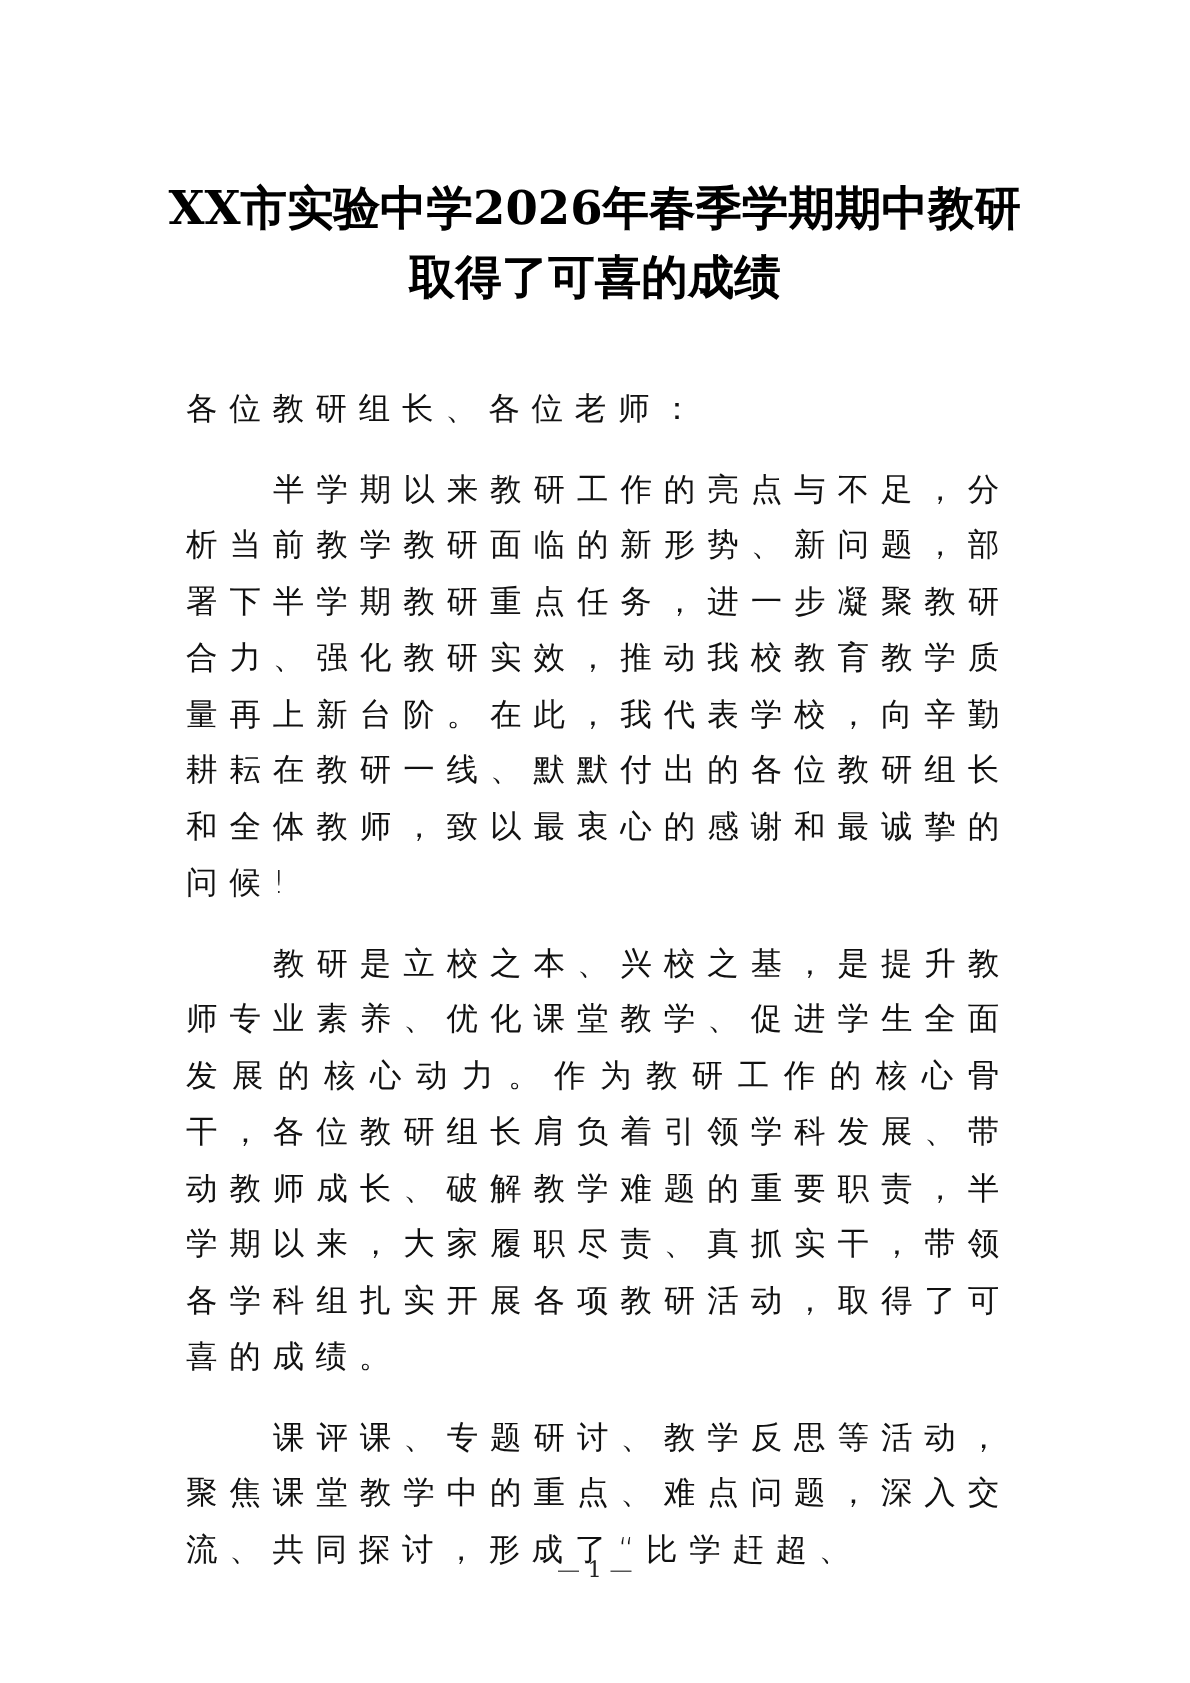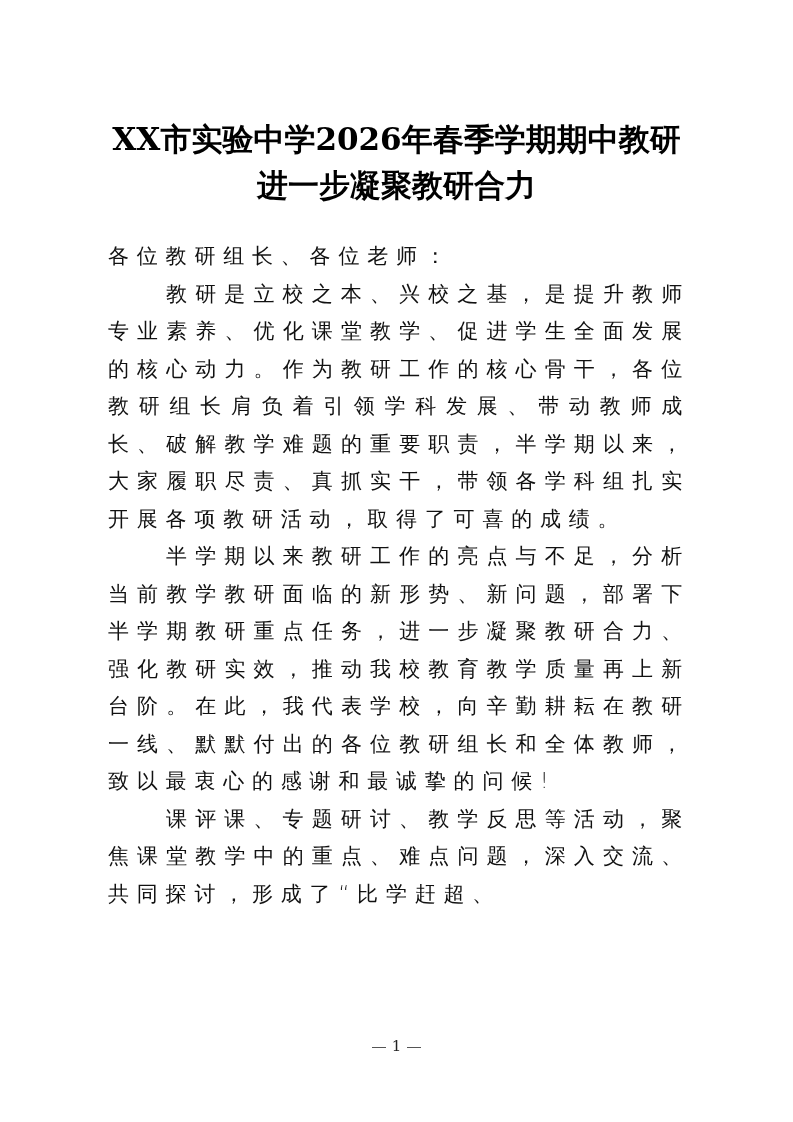--- a/index.html
+++ b/index.html
@@ -42,21 +42,21 @@
       width: 582px;
       font-family: "DejaVu Sans", "Liberation Sans", sans-serif;
       font-size: 21px;
       line-height: 37.5px;
       letter-spacing: 7.8px;
       text-align: justify;
       text-align-last: left;
       font-weight: 300;
       color: #111111;
     }
-    .para { margin: 0; }
+    .para { margin: 16px; }
     .indent { text-indent: 58px; }
     .bold { font-weight: bold; }
     .pagenum {
       position: absolute;
       left: 0;
       width: 793px;
       top: 1037px;
       text-align: center;
       font-family: "DejaVu Serif", "Liberation Serif", serif;
       font-size: 15px;
@@ -71,30 +71,30 @@
       margin: 0 6px;
     }
   </style>
 </head>
 <body>
 
 <div class="page">
 
   <div class="title">
     <span class="line">XX市实验中学2026年春季学期期中教研</span>
-    <span class="line">进一步凝聚教研合力</span>
+    <span class="line">取得了可喜的成绩</span>
   </div>
 
   <div class="body">
     <p class="para">各位教研组长、各位老师：</p>
 
 
+    <p class="para indent">半学期以来教研工作的亮点与不足，分析当前教学教研面临的新形势、新问题，部署下半学期教研重点任务，进一步凝聚教研合力、强化教研实效，推动我校教育教学质量再上新台阶。在此，我代表学校，向辛勤耕耘在教研一线、默默付出的各位教研组长和全体教师，致以最衷心的感谢和最诚挚的问候!</p>
+
     <p class="para indent">教研是立校之本、兴校之基，是提升教师专业素养、优化课堂教学、促进学生全面发展的核心动力。作为教研工作的核心骨干，各位教研组长肩负着引领学科发展、带动教师成长、破解教学难题的重要职责，半学期以来，大家履职尽责、真抓实干，带领各学科组扎实开展各项教研活动，取得了可喜的成绩。</p>
-
-    <p class="para indent">半学期以来教研工作的亮点与不足，分析当前教学教研面临的新形势、新问题，部署下半学期教研重点任务，进一步凝聚教研合力、强化教研实效，推动我校教育教学质量再上新台阶。在此，我代表学校，向辛勤耕耘在教研一线、默默付出的各位教研组长和全体教师，致以最衷心的感谢和最诚挚的问候!</p>
 
 
     <p class="para indent">课评课、专题研讨、教学反思等活动，聚焦课堂教学中的重点、难点问题，深入交流、共同探讨，形成了“比学赶超、</p>
   </div>
 
   <div class="pagenum">
     <span class="dash"></span><span>1</span><span class="dash"></span>
   </div>
 
 </div>

